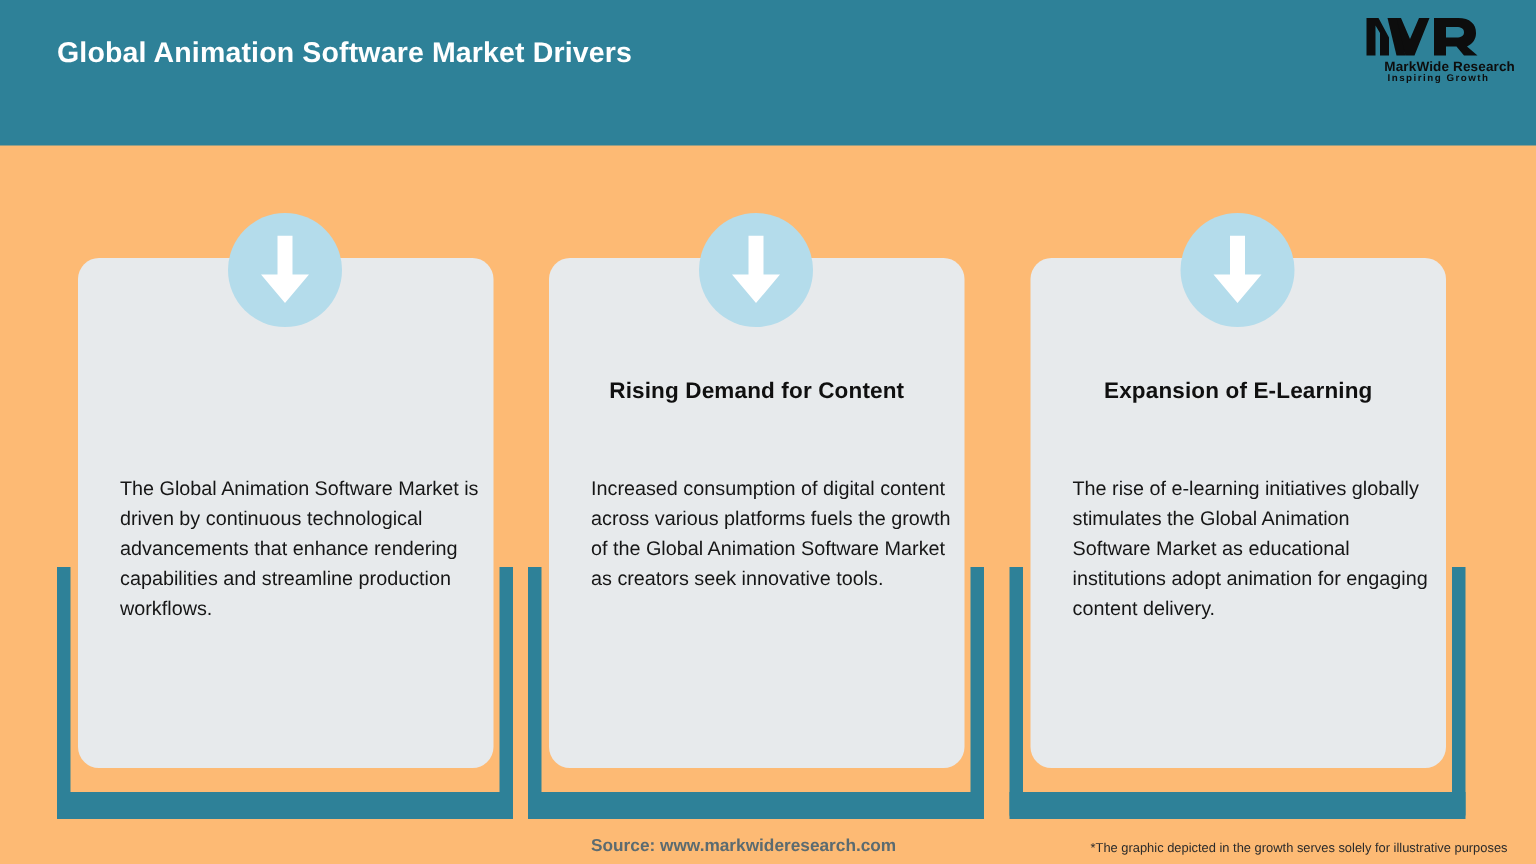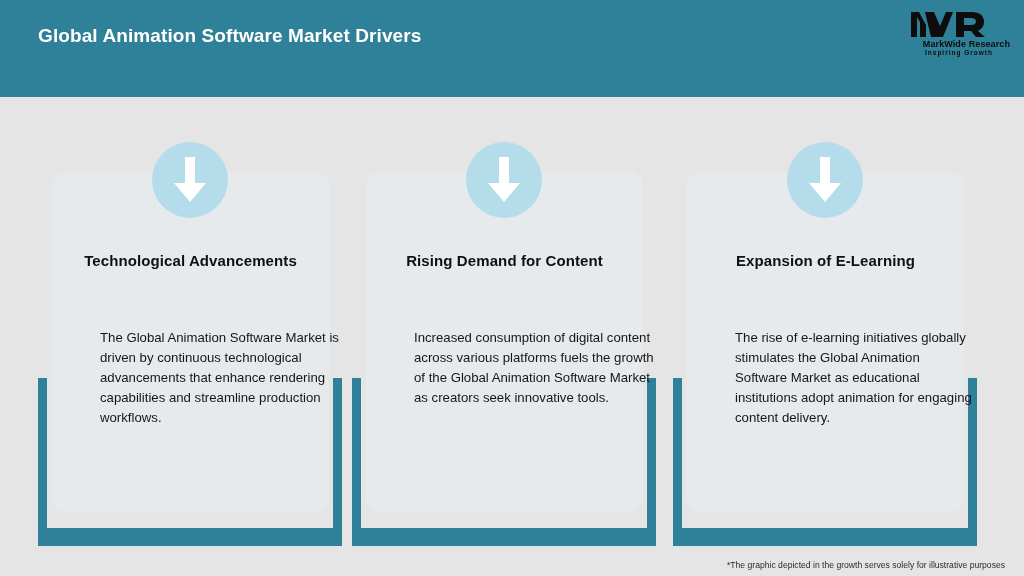--- a/index.html
+++ b/index.html
@@ -2,21 +2,21 @@
 <html><head>
 <meta charset="utf-8">
 <style>
   * { margin:0; padding:0; box-sizing:border-box; }
   html, body {
     width:1024px; height:576px;
     background:#ffffff;
     font-family:"Liberation Sans", sans-serif;
     overflow:hidden;
   }
-  .page { position:relative; width:1024px; height:576px; background:#e5e5e5; }
+  .page { position:relative; width:1024px; height:576px; background:#fdba74; }
 
   
   .header {
     position:absolute; left:0; top:0; width:1024px; height:97px;
     background:#2e8198;
   }
   .header-title {
     position:absolute; left:38px; top:25px;
     font-size:19px; font-weight:bold; color:#ffffff;
     letter-spacing:.1px; white-space:nowrap;
@@ -58,23 +58,23 @@
   .card {
     position:absolute; left:20px; top:30px; width:277px; height:340px;
     background:#e7eaec; border-radius:14px;
   }
   .card-title {
     position:absolute; left:14px; top:80px; width:249px;
     text-align:center; font-size:15px; font-weight:bold; color:#101010;
     letter-spacing:.1px; line-height:18px;
   }
   .card-body {
-    position:absolute; left:28px; top:156px; width:240px;
+    position:absolute; left:28px; top:144px; width:240px;
     font-size:13.2px; font-weight:normal; color:#161616;
-    line-height:20px; text-align:left;margin-left:20px;
+    line-height:20px; text-align:left;
   }
 
   
   .circle {
     position:absolute; left:120px; top:0; width:76px; height:76px;
     background:#b4dceb; border-radius:50%;
   }
   .arrow { position:absolute; left:50%; top:50%; transform:translate(-50%,-50%); }
 
   
@@ -114,21 +114,20 @@
     </div>
   </div>
 
   <div class="card-group g1">
     <div class="bracket">
       <div class="bar-l"></div>
       <div class="bar-r"></div>
       <div class="bar-b"></div>
     </div>
     <div class="card">
-      <div class="card-title">Technological Advancements</div>
       <div class="card-body">The Global Animation Software Market is driven by continuous technological advancements that enhance rendering capabilities and streamline production workflows.</div>
     </div>
     <div class="circle">
       <svg class="arrow" width="34" height="46" viewBox="0 0 34 46" aria-hidden="true">
         <path d="M12 0 H22 V26 H33 L17 45 L1 26 H12 Z" fill="#ffffff"></path>
       </svg>
     </div>
   </div>
 
   <div class="card-group g3">
@@ -158,15 +157,16 @@
       <div class="card-title">Rising Demand for Content</div>
       <div class="card-body">Increased consumption of digital content across various platforms fuels the growth of the Global Animation Software Market as creators seek innovative tools.</div>
     </div>
     <div class="circle">
       <svg class="arrow" width="34" height="46" viewBox="0 0 34 46" aria-hidden="true">
         <path d="M12 0 H22 V26 H33 L17 45 L1 26 H12 Z" fill="#ffffff"></path>
       </svg>
     </div>
   </div>
 
+  <div class="source">Source: www.markwideresearch.com</div>
   <div class="disclaimer">*The graphic depicted in the growth serves solely for illustrative purposes</div>
 
 </div>
 
 </body></html>

